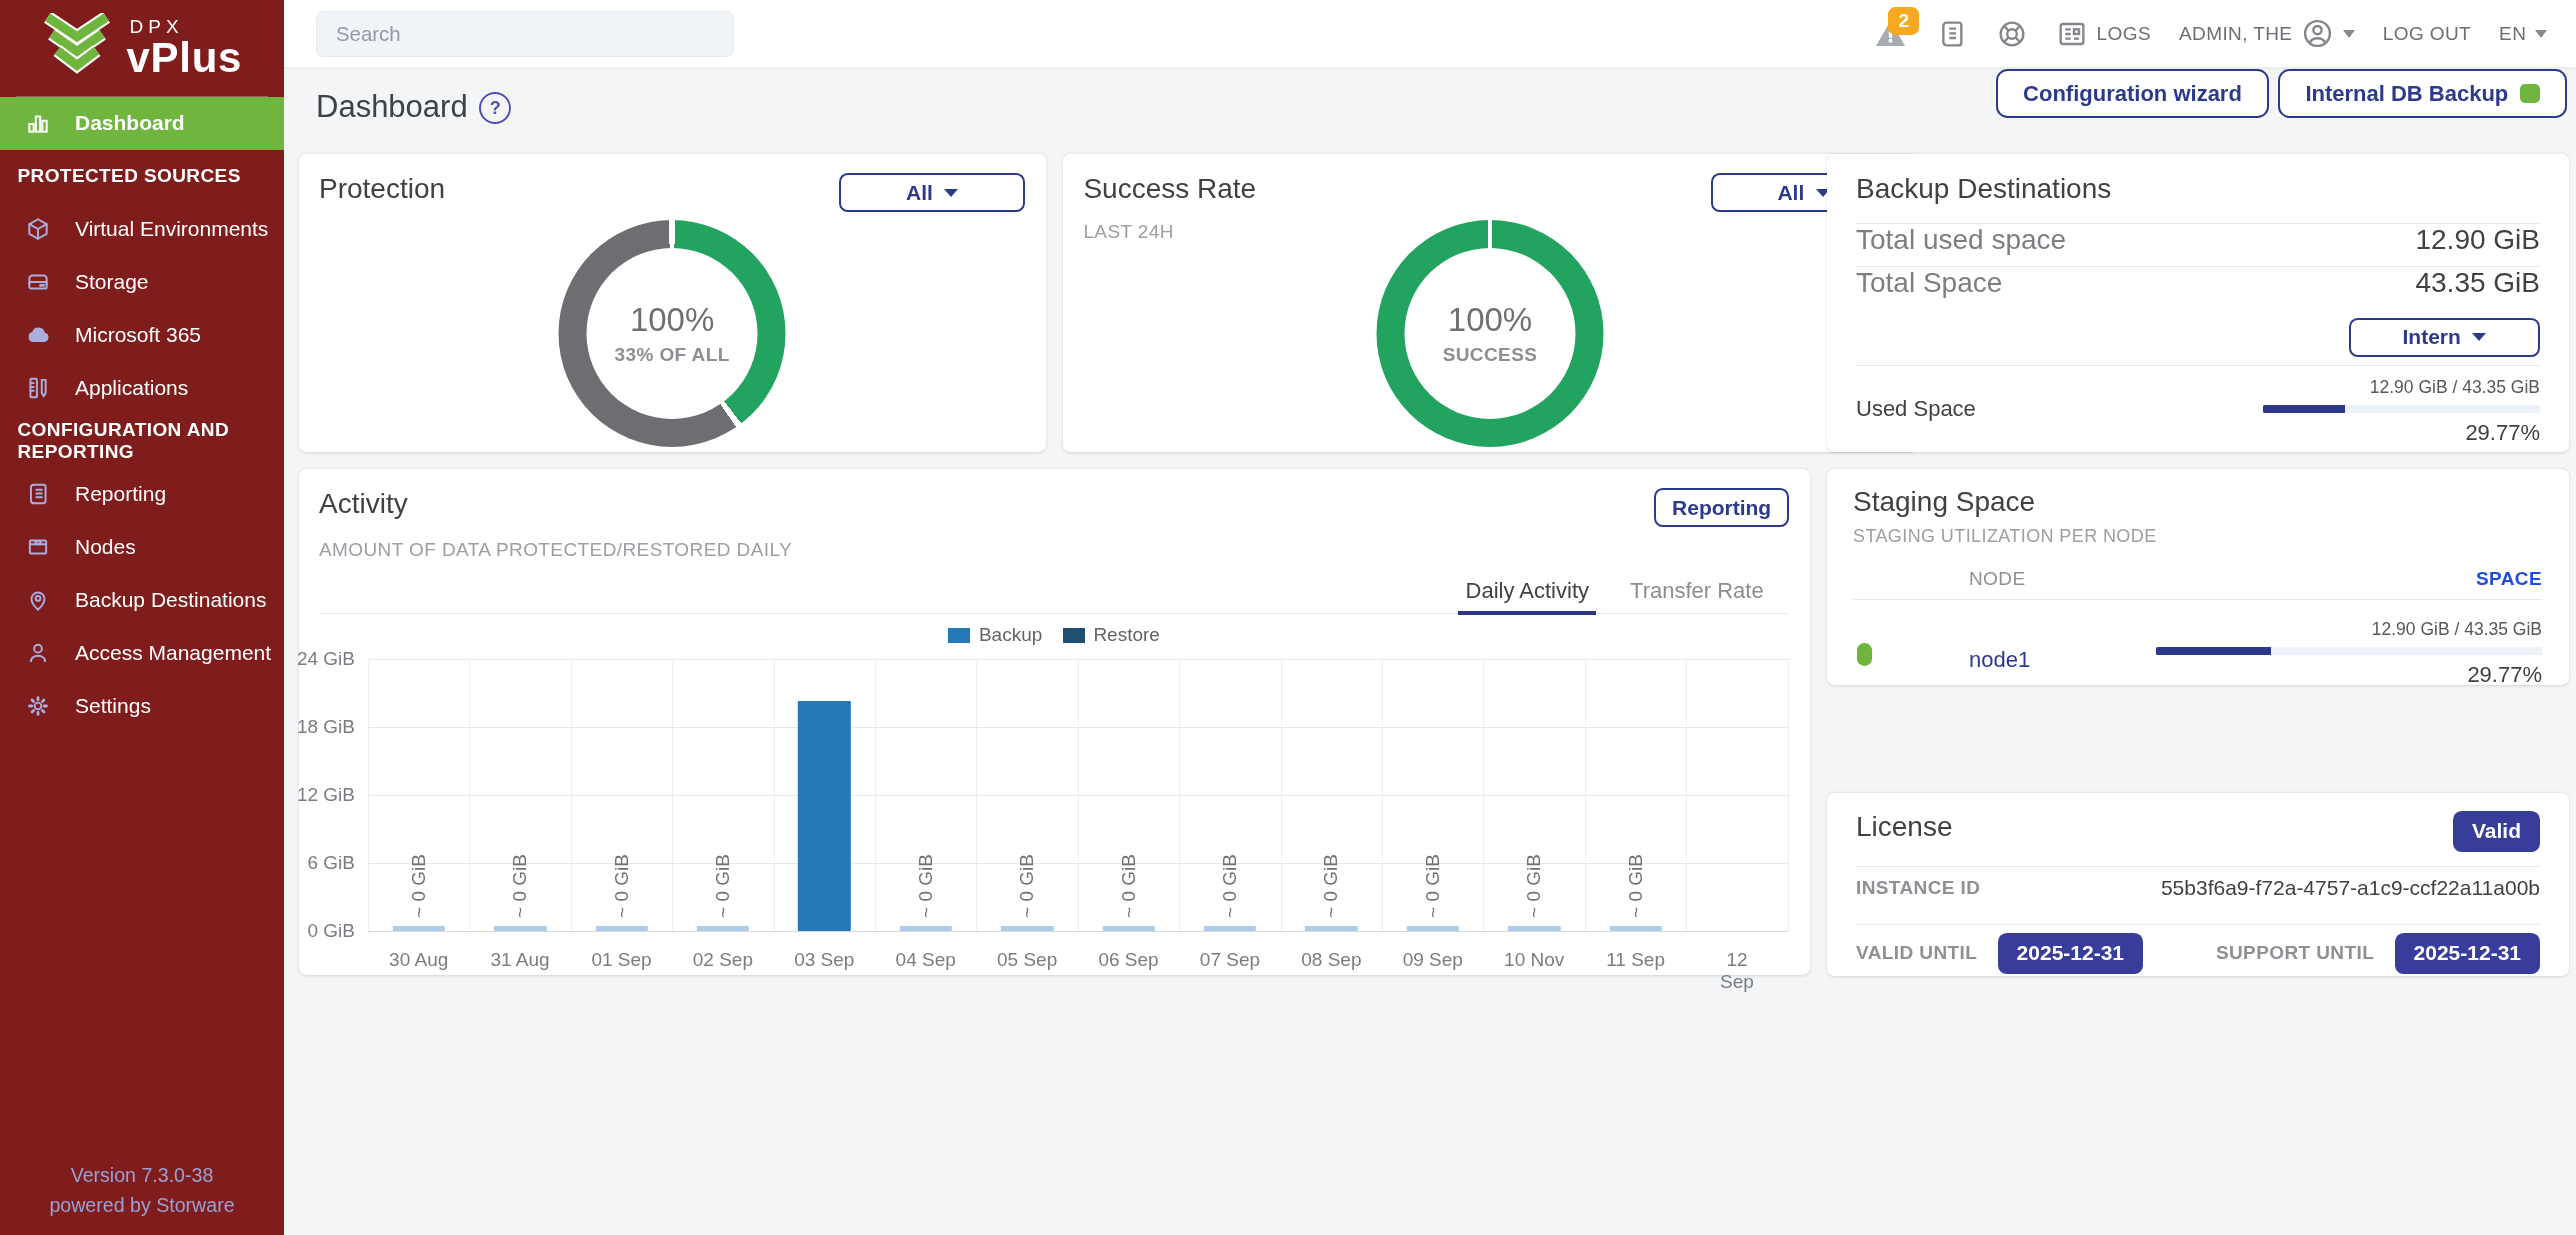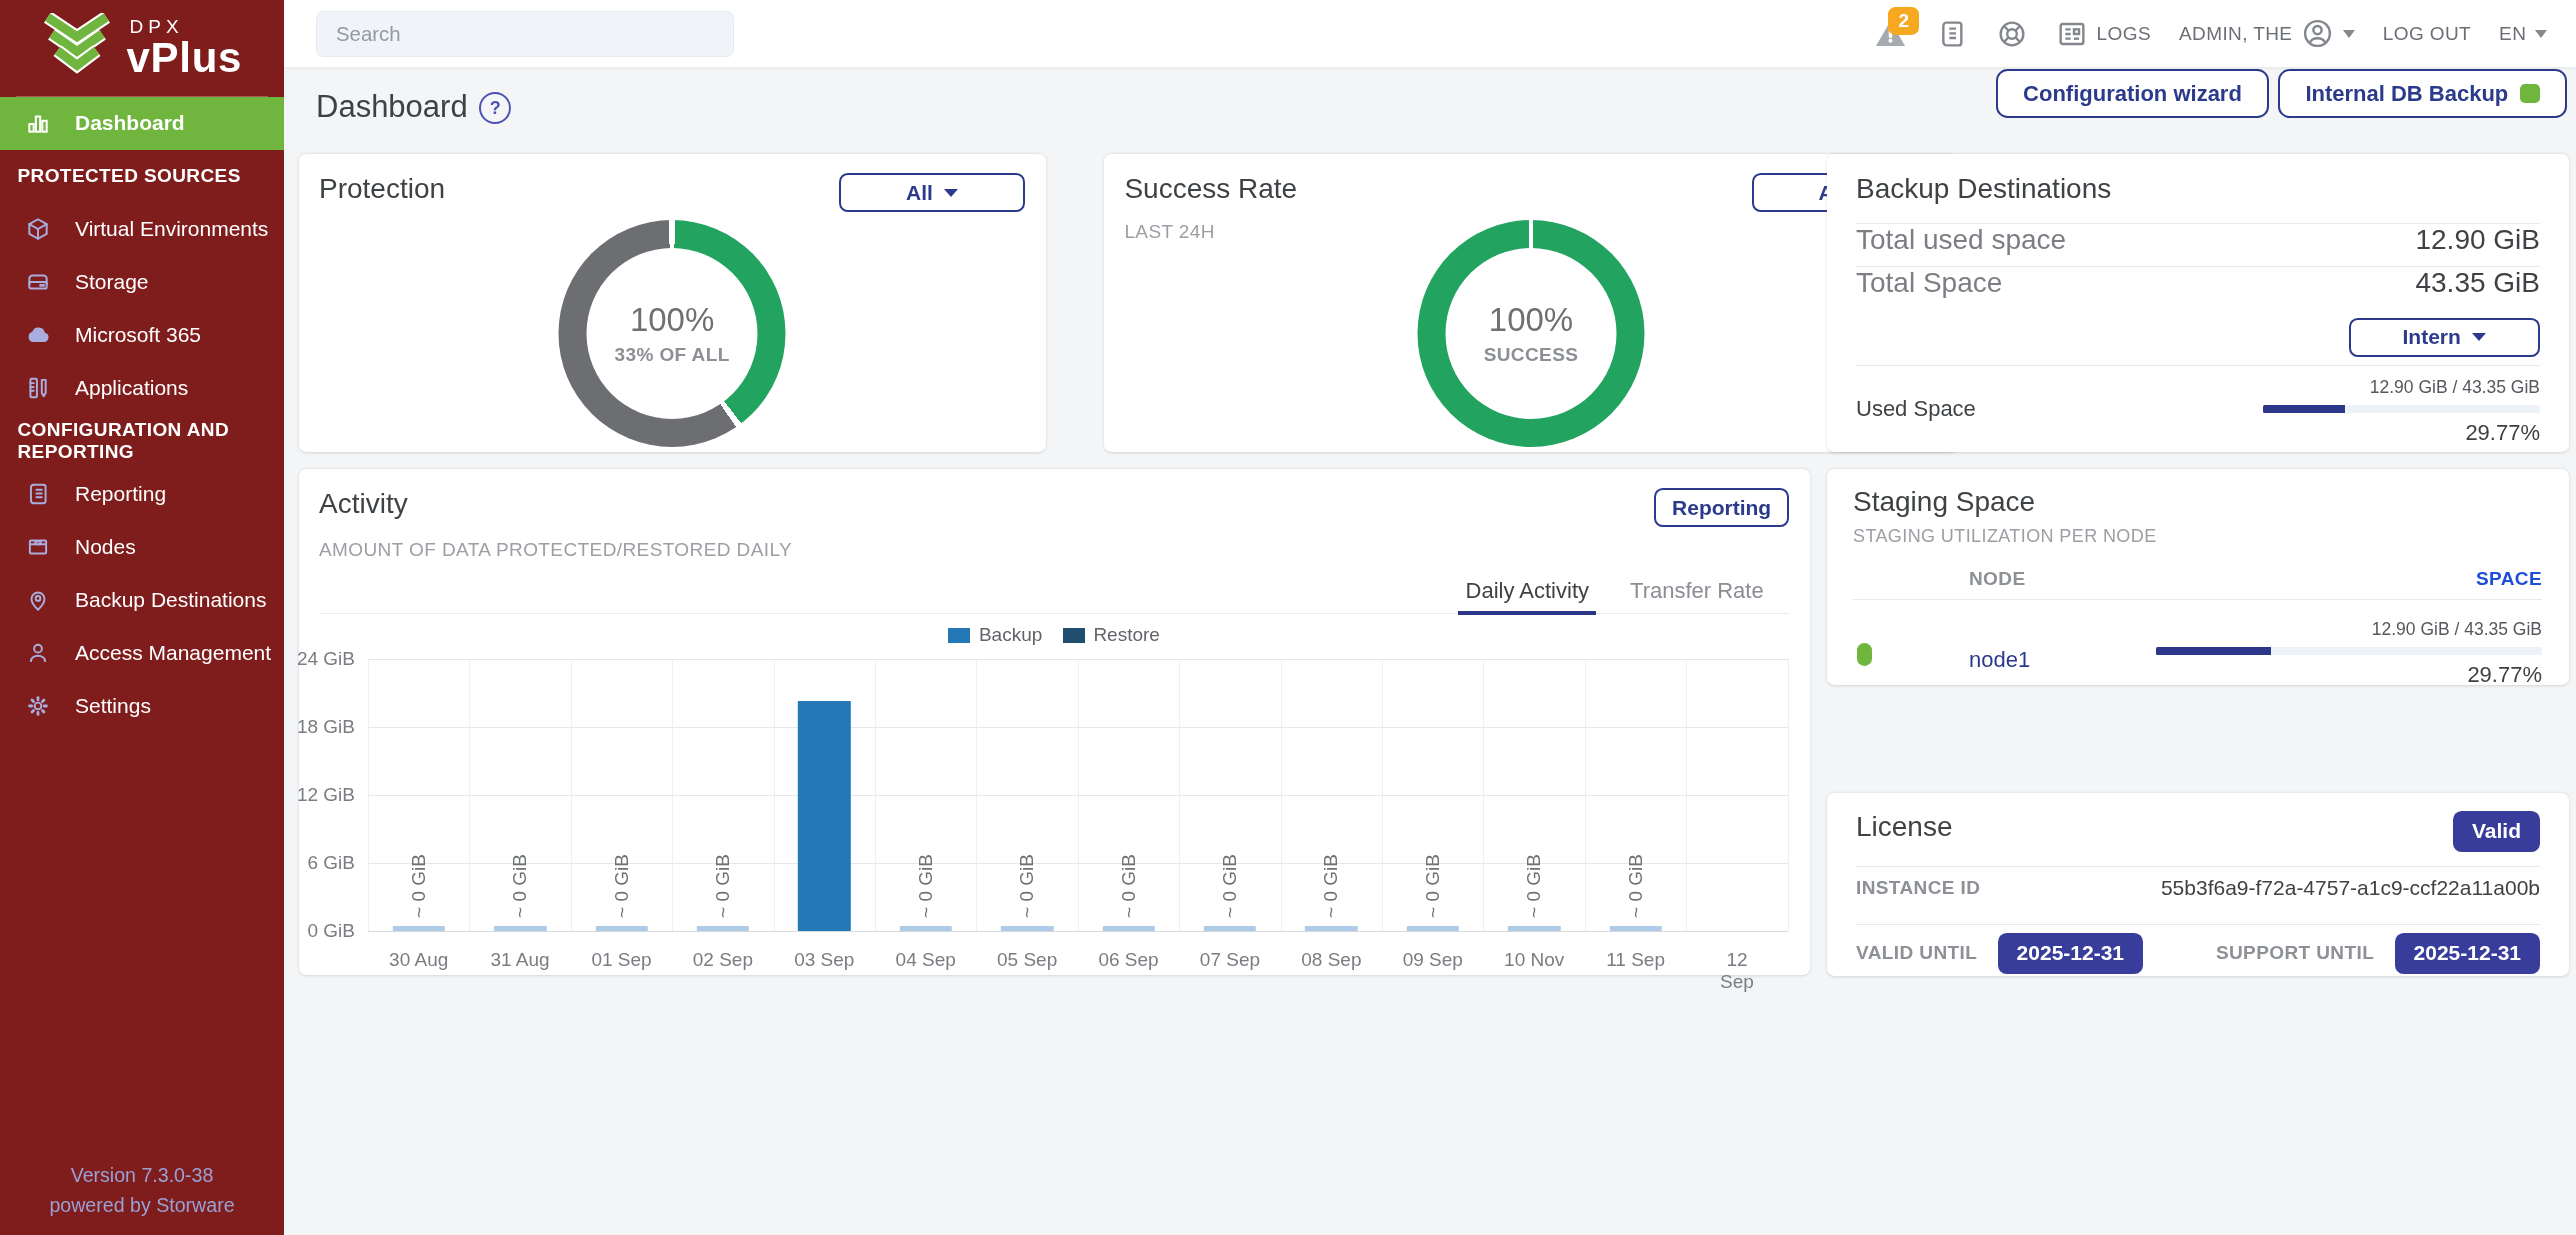--- a/index.html
+++ b/index.html
@@ -84,21 +84,21 @@
   .plot{position:absolute;left:49px;right:1.5px;top:4.4px;height:272px;border-bottom:1.5px solid #d7d9dc}
   .hgrid{position:absolute;left:0;right:0;height:0.7px;background:#e6e7e9}
   .vgrid{position:absolute;top:0;bottom:0;width:0.7px;background:#efeff1}
   .ytick{position:absolute;left:-108px;width:95px;text-align:right;font-size:19px;color:#797c80;transform:translateY(-50%)}
   .bar{position:absolute;bottom:0;border-radius:0.7px}
   .bar-rot-label{position:absolute;bottom:13px;writing-mode:vertical-rl;transform:rotate(180deg) translateX(50%);font-size:19px;color:#6f7control275;color:#6f7275;white-space:nowrap}
   .xlabel{position:absolute;top:290px;text-align:center;font-size:19px;color:#797c80;transform:translateX(-50%)}
 
   
   .table-head{position:absolute;left:26px;right:27px;top:99px;height:31px}
-  .th-node{position:absolute;left:116px;font-size:19px;font-weight:700;color:#8d9094;letter-spacing:0.4px}
+  .th-node{position:absolute;left:116px;font-size:19px;font-weight:400;color:#8d9094;letter-spacing:0.4px}
   .th-space{position:absolute;right:0;font-size:19px;font-weight:700;color:#1d4ed8;letter-spacing:0.4px}
   .table-rule{position:absolute;left:26px;right:27px;top:130px;border-top:0.7px solid #e8e9eb}
   .staging-row{position:absolute;left:26px;right:27px;top:143px;height:87px}
   .pill{position:absolute;left:4.4px;top:31px;width:14.6px;height:23px;border-radius:7.3px}
   .node-link{position:absolute;left:116px;top:35px;font-size:22px;color:#2c3a8c;cursor:pointer}
   .staging-usage{position:absolute;right:0;top:7.3px;width:386px}
 
   
   .badge{background:#383d9b;color:#fff;font-weight:700;font-size:21px;border-radius:8.7px;height:41px;display:inline-flex;align-items:center;padding:0 19px}
   .lic-rule{border-top:0.7px solid #e8e9eb;margin-top:14.6px}
@@ -318,21 +318,21 @@
         <div class="donut-wrap">
           <div class="donut" id="protection-donut" style="background: conic-gradient(rgb(255, 255, 255) 0deg, rgb(255, 255, 255) 1.6deg, rgb(34, 163, 95) 1.6deg, rgb(34, 163, 95) 142.4deg, rgb(255, 255, 255) 142.4deg, rgb(255, 255, 255) 144deg, rgb(255, 255, 255) 144deg, rgb(255, 255, 255) 145.6deg, rgb(109, 110, 113) 145.6deg, rgb(109, 110, 113) 358.4deg, rgb(255, 255, 255) 358.4deg, rgb(255, 255, 255) 360deg);"></div>
           <div class="donut-hole">
             <span class="donut-val">100%</span>
             <span class="donut-cap">33% OF ALL</span>
           </div>
         </div>
       </div>
     </section>
 
-    <section class="card" id="card-success" style="left:820px;top:87px;width:854px;height:298px">
+    <section class="card" id="card-success" style="left:779px;top:87px;width:854px;height:298px">
       <div class="card-pad">
         <div class="card-head">
           <h2>Success Rate</h2>
           <button class="select-btn">
             <span>All</span>
             <span class="select-caret"></span>
           </button>
         </div>
         <div class="muted-caps" style="margin-top:8.7px">LAST 24H</div>
         <div class="donut-wrap">

